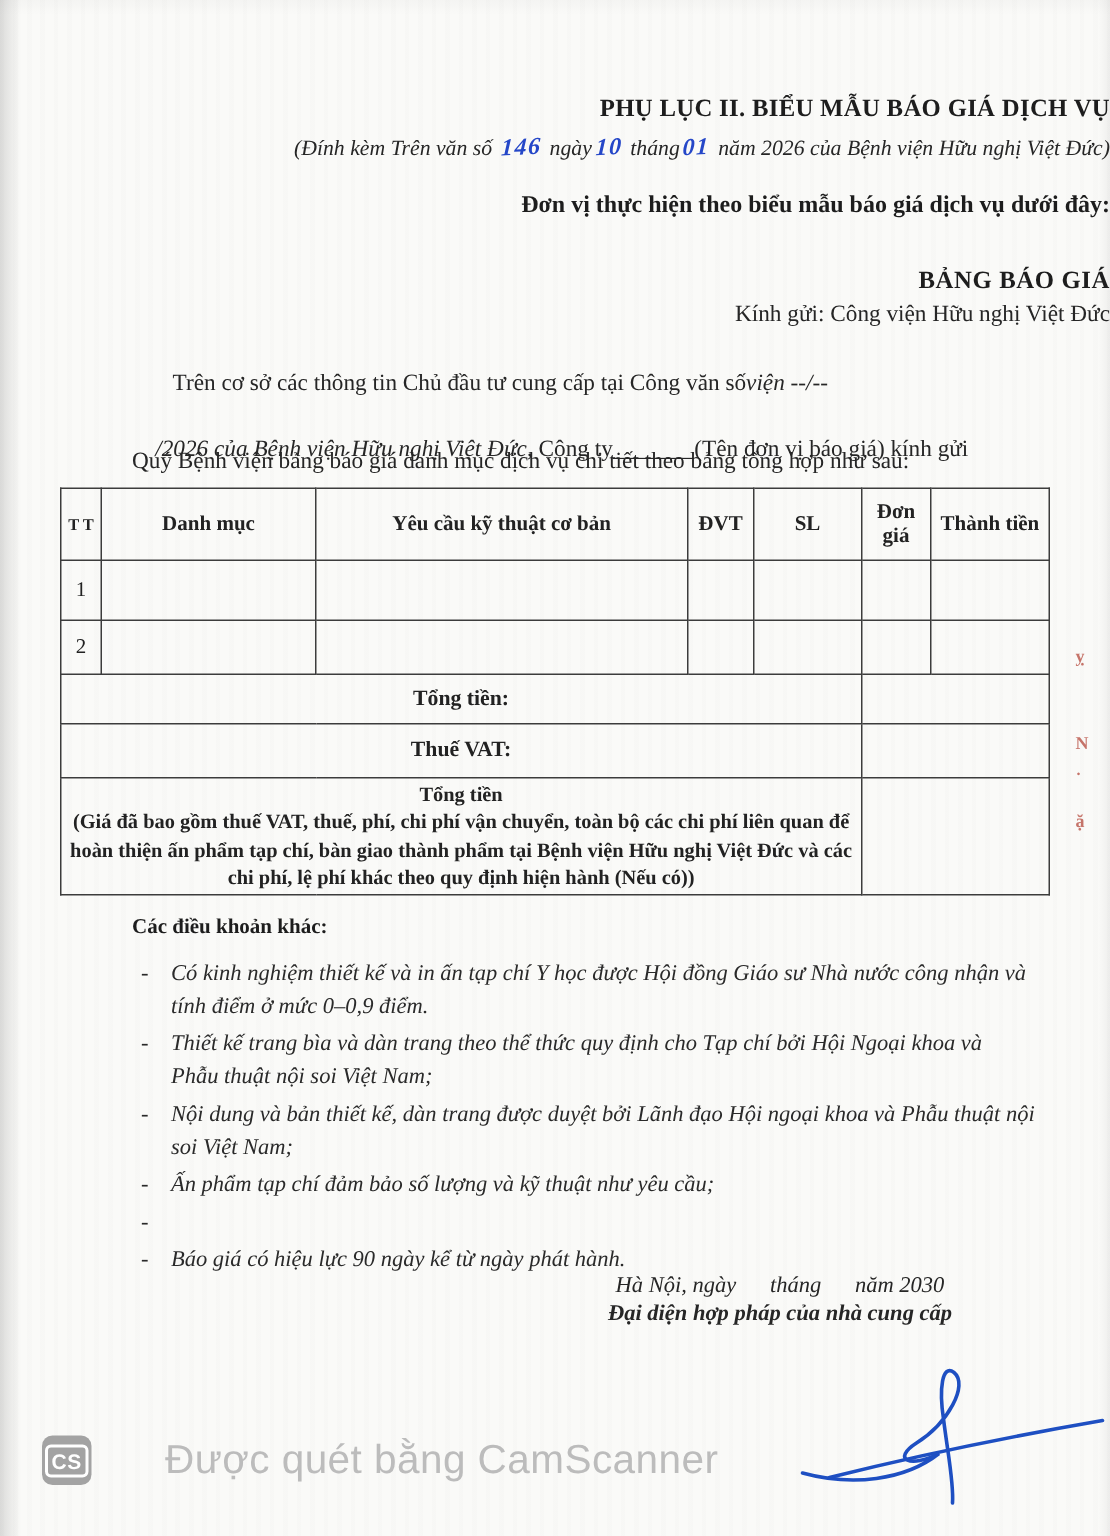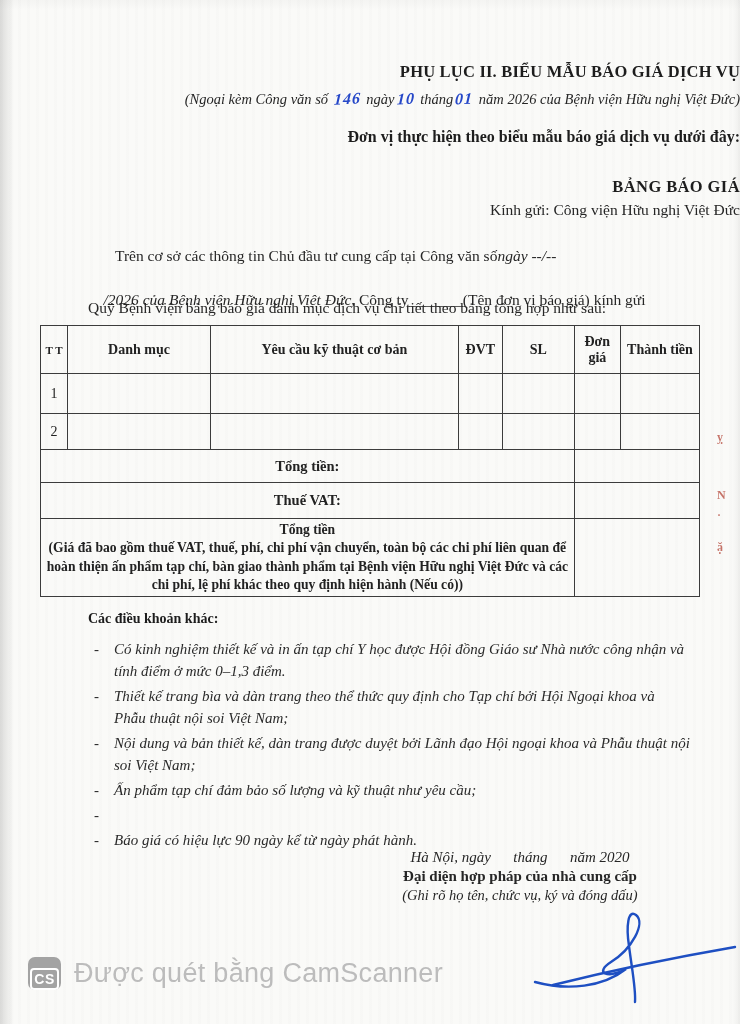--- a/index.html
+++ b/index.html
@@ -47,66 +47,66 @@
   .foot-big{font-weight:bold;font-size:13.6px;line-height:18.5px;padding:2px 6px;}
   .terms-head{font-weight:bold;font-size:14px;color:#1d1d1d;}
   ul.terms{list-style:none;margin:0;padding:0;left:94px;width:596px;}
   ul.terms li{
     display:flex;gap:15px;font-style:italic;font-size:15px;
     line-height:22px;margin-bottom:3px;color:#2a2a2a;
   }
   ul.terms .dash{flex:0 0 auto;}
   .sig-block{left:350px;width:340px;text-align:center;font-size:15px;}
   .sig-block .l1{font-style:italic;white-space:pre-wrap;}
-  .sig-block .l2{font-weight:bold;margin-top:2px;}
+  .sig-block .l2{font-weight:bold;margin-top:2px;font-style:italic;}
   .sig-block .l3{font-style:italic;font-size:14.5px;margin-top:2px;}
   .edge-mark{
     color:#b5483b;font-weight:bold;font-size:12px;opacity:.75;
     left:717px;width:22px;text-align:left;letter-spacing:-1px;
   }
   .cam-bar{left:28px;top:957px;display:flex;align-items:center;gap:13px;}
   .cs-badge{
     width:33px;height:33px;background:#a3a3a3;border-radius:7px;
-    display:flex;align-items:flex-end;justify-content:center;flex:0 0 auto;
+    display:flex;align-items:center;justify-content:center;flex:0 0 auto;
   }
   .cs-badge .inner{
     border:2px solid #fff;border-radius:4px;padding:1px 2px;
     color:#fff;font-family:"Liberation Sans",sans-serif;
     font-weight:bold;font-size:14px;line-height:16px;letter-spacing:.5px;
   }
   .cam-text{
     font-family:"Liberation Sans",sans-serif;color:#bcbcbc;
-    font-size:27px;letter-spacing:.3px;
+    font-size:27px;letter-spacing:.3px;margin-left:36px;
   }
   svg.signature{position:absolute;left:523px;top:896px;}
 </style>
 </head>
 <body>
 
 <div class="page">
 
   <div class="abs center title" style="top:62px">PHỤ LỤC II. BIỂU MẪU BÁO GIÁ DỊCH VỤ</div>
 
   <div class="abs center subtitle" style="top:90px">
-    <span>(Ngoại kèm Công văn số</span>
+    <span>(Đính kèm Trên văn số</span>
     <span class="hw">146</span>
     <span>ngày</span><span class="hw">10</span>
     <span>tháng</span><span class="hw">01</span>
     <span>năm 2026 của Bệnh viện Hữu nghị Việt Đức)</span>
   </div>
 
   <div class="abs center instruction" style="top:128px">Đơn vị thực hiện theo biểu mẫu báo giá dịch vụ dưới đây:</div>
 
   <div class="abs center form-title" style="top:177px">BẢNG BÁO GIÁ</div>
 
   <div class="abs center recipient" style="top:201px">Kính gửi: Công viện Hữu nghị Việt Đức</div>
 
   <div class="abs intro-line line1" style="top:247px">
     <span class="lead">Trên cơ sở các thông tin Chủ đầu tư cung cấp tại Công văn số</span>
-    <span class="ital">ngày --/--</span>
+    <span class="ital">viện --/--</span>
   </div>
   <div class="abs intro-line" style="top:273px">
     <span class="ital">/2026 của Bệnh viện Hữu nghị Việt Đức</span><span>, Công ty</span><span>_______</span><span>(Tên đơn vị báo giá) kính gửi</span>
   </div>
   <div class="abs intro-line" style="top:299px">Quý Bệnh viện bảng báo giá danh mục dịch vụ chi tiết theo bảng tổng hợp như sau:</div>
 
   <div class="abs" style="left:40px;top:325px">
     <table class="quote">
       <colgroup>
         <col style="width:4.1%">
@@ -162,21 +162,21 @@
       </tr>
     </tbody>
       </table>
   </div>
 
   <div class="abs terms-head" style="left:88px;top:611px">Các điều khoản khác:</div>
 
   <ul class="abs terms" style="top:638px">
     <li>
         <span class="dash">-</span>
-        <span>Có kinh nghiệm thiết kế và in ấn tạp chí Y học được Hội đồng Giáo sư Nhà nước công nhận và tính điểm ở mức 0–1,3 điểm.</span>
+        <span>Có kinh nghiệm thiết kế và in ấn tạp chí Y học được Hội đồng Giáo sư Nhà nước công nhận và tính điểm ở mức 0–0,9 điểm.</span>
       </li>
     <li>
         <span class="dash">-</span>
         <span>Thiết kế trang bìa và dàn trang theo thể thức quy định cho Tạp chí bởi Hội Ngoại khoa và Phẫu thuật nội soi Việt Nam;</span>
       </li>
     <li>
         <span class="dash">-</span>
         <span>Nội dung và bản thiết kế, dàn trang được duyệt bởi Lãnh đạo Hội ngoại khoa và Phẫu thuật nội soi Việt Nam;</span>
       </li>
     <li>
@@ -186,23 +186,22 @@
     <li>
         <span class="dash">-</span>
       </li>
     <li>
         <span class="dash">-</span>
         <span>Báo giá có hiệu lực 90 ngày kể từ ngày phát hành.</span>
       </li>
   </ul>
 
   <div class="abs sig-block" style="top:849px">
-    <div class="l1">Hà Nội, ngày      tháng      năm 2020</div>
+    <div class="l1">Hà Nội, ngày      tháng      năm 2030</div>
     <div class="l2">Đại diện hợp pháp của nhà cung cấp</div>
-    <div class="l3">(Ghi rõ họ tên, chức vụ, ký và đóng dấu)</div>
   </div>
 
   <svg class="signature" width="216" height="112" viewBox="0 0 216 112">
     <g fill="none" stroke="#1e4fc2" stroke-width="2.4" stroke-linecap="round">
       <path d="M12 86 C 45 95, 80 91, 103 73 C 84 83, 71 77, 88 66 C 109 53, 123 27, 113 19 C 105 13, 103 30, 106 50 C 109 74, 113 93, 112 106"></path>
       <path d="M30 89 C 90 74, 160 60, 212 51"></path>
     </g>
   </svg>
 
   <div class="abs edge-mark" style="top:430px">ỵ</div>

